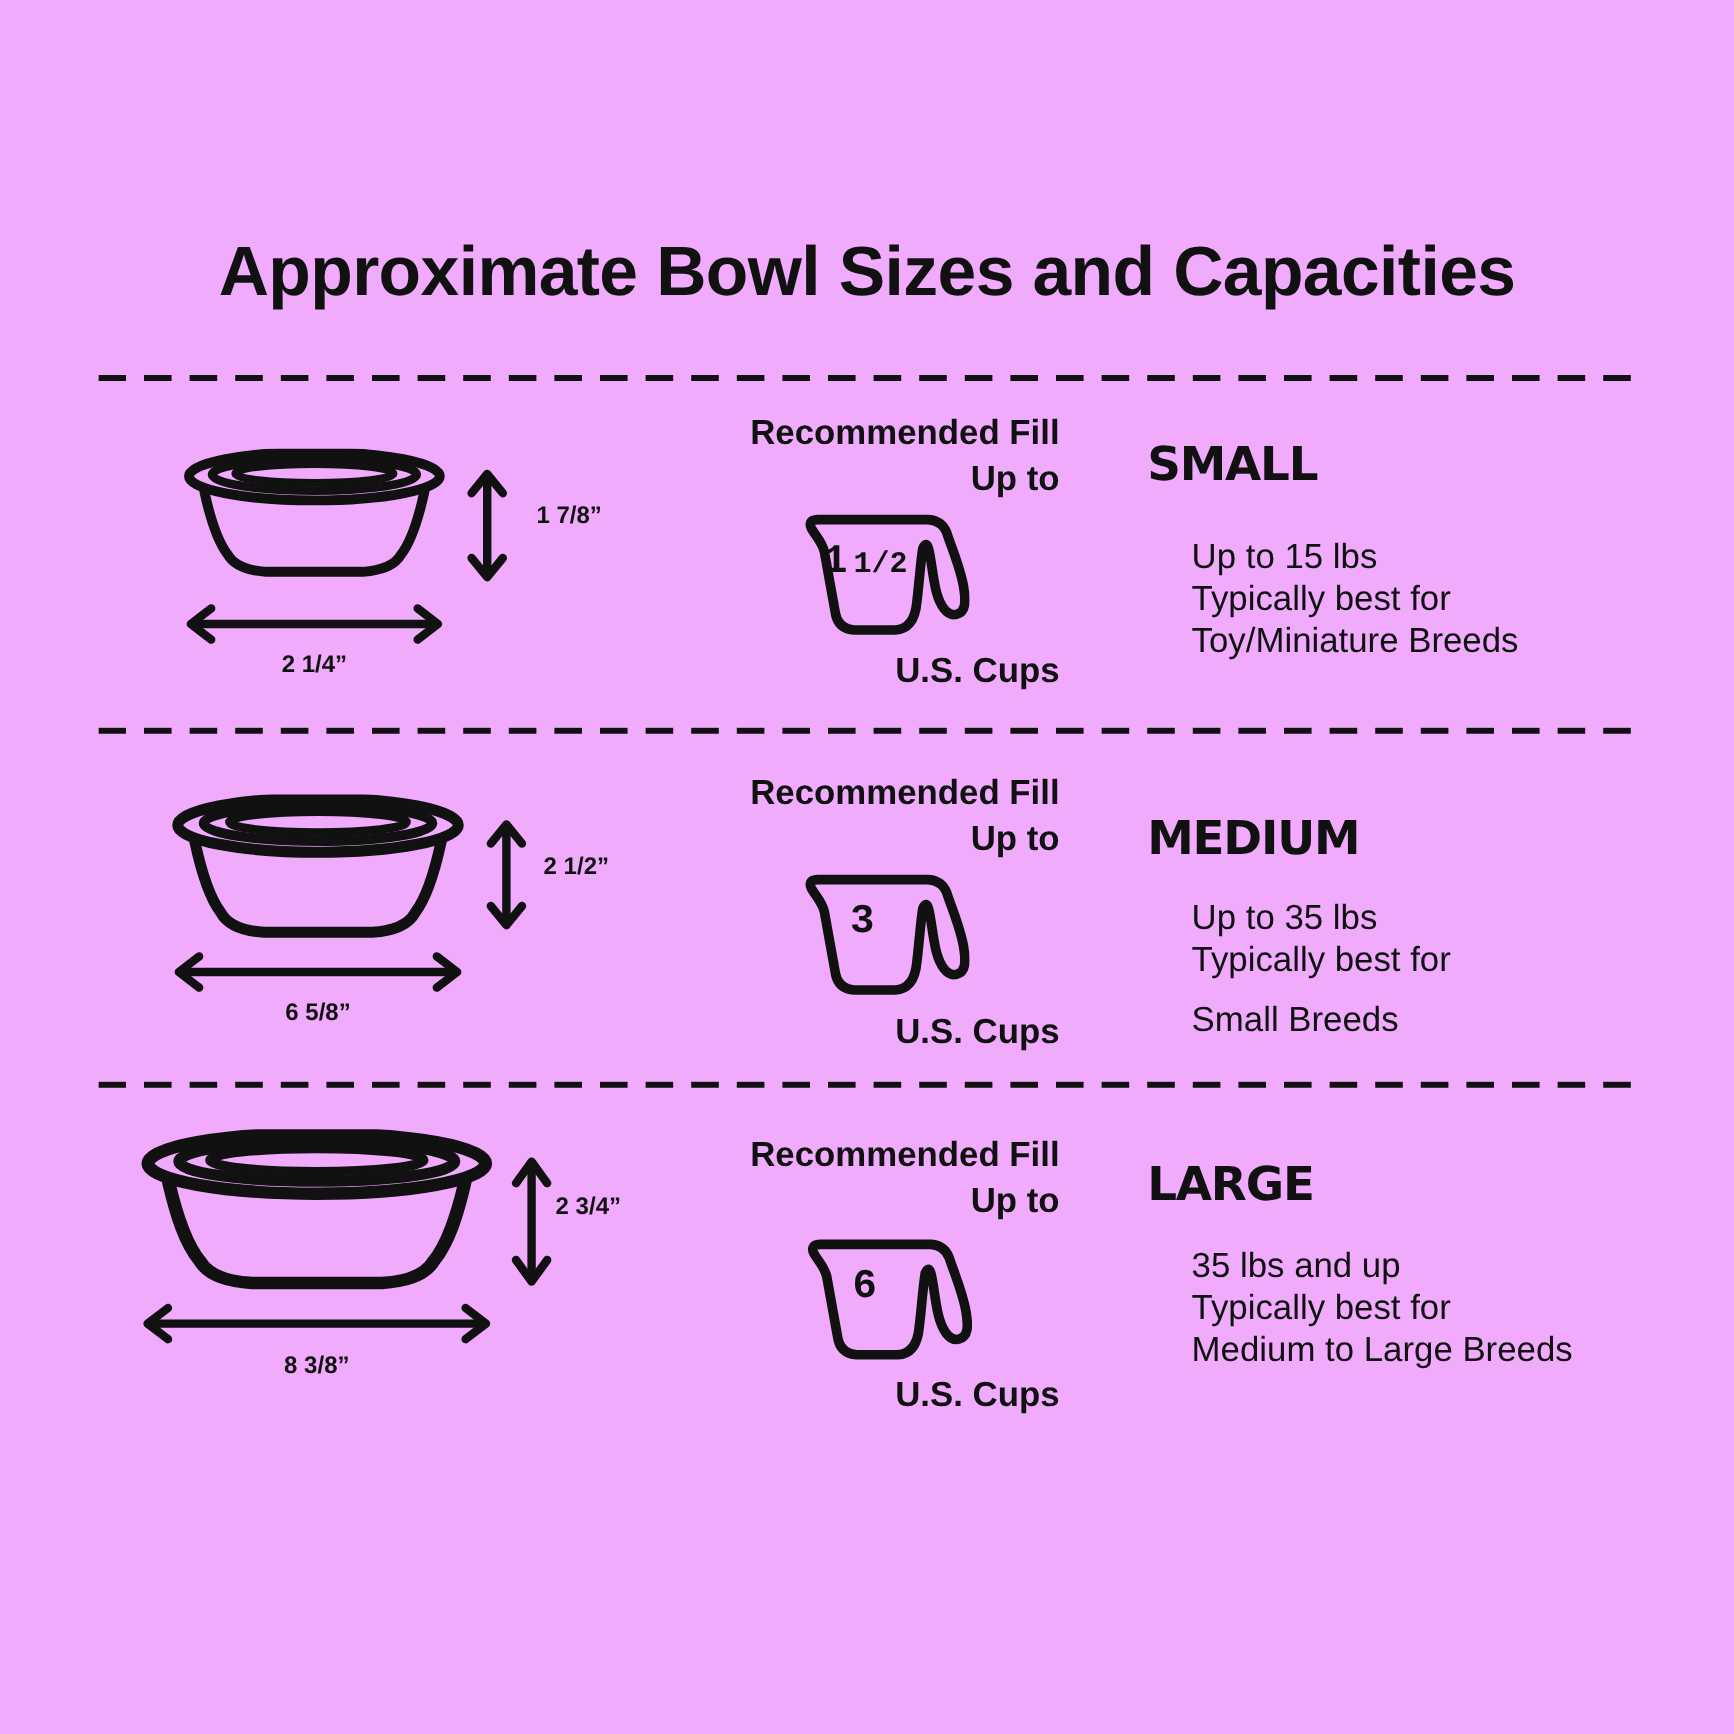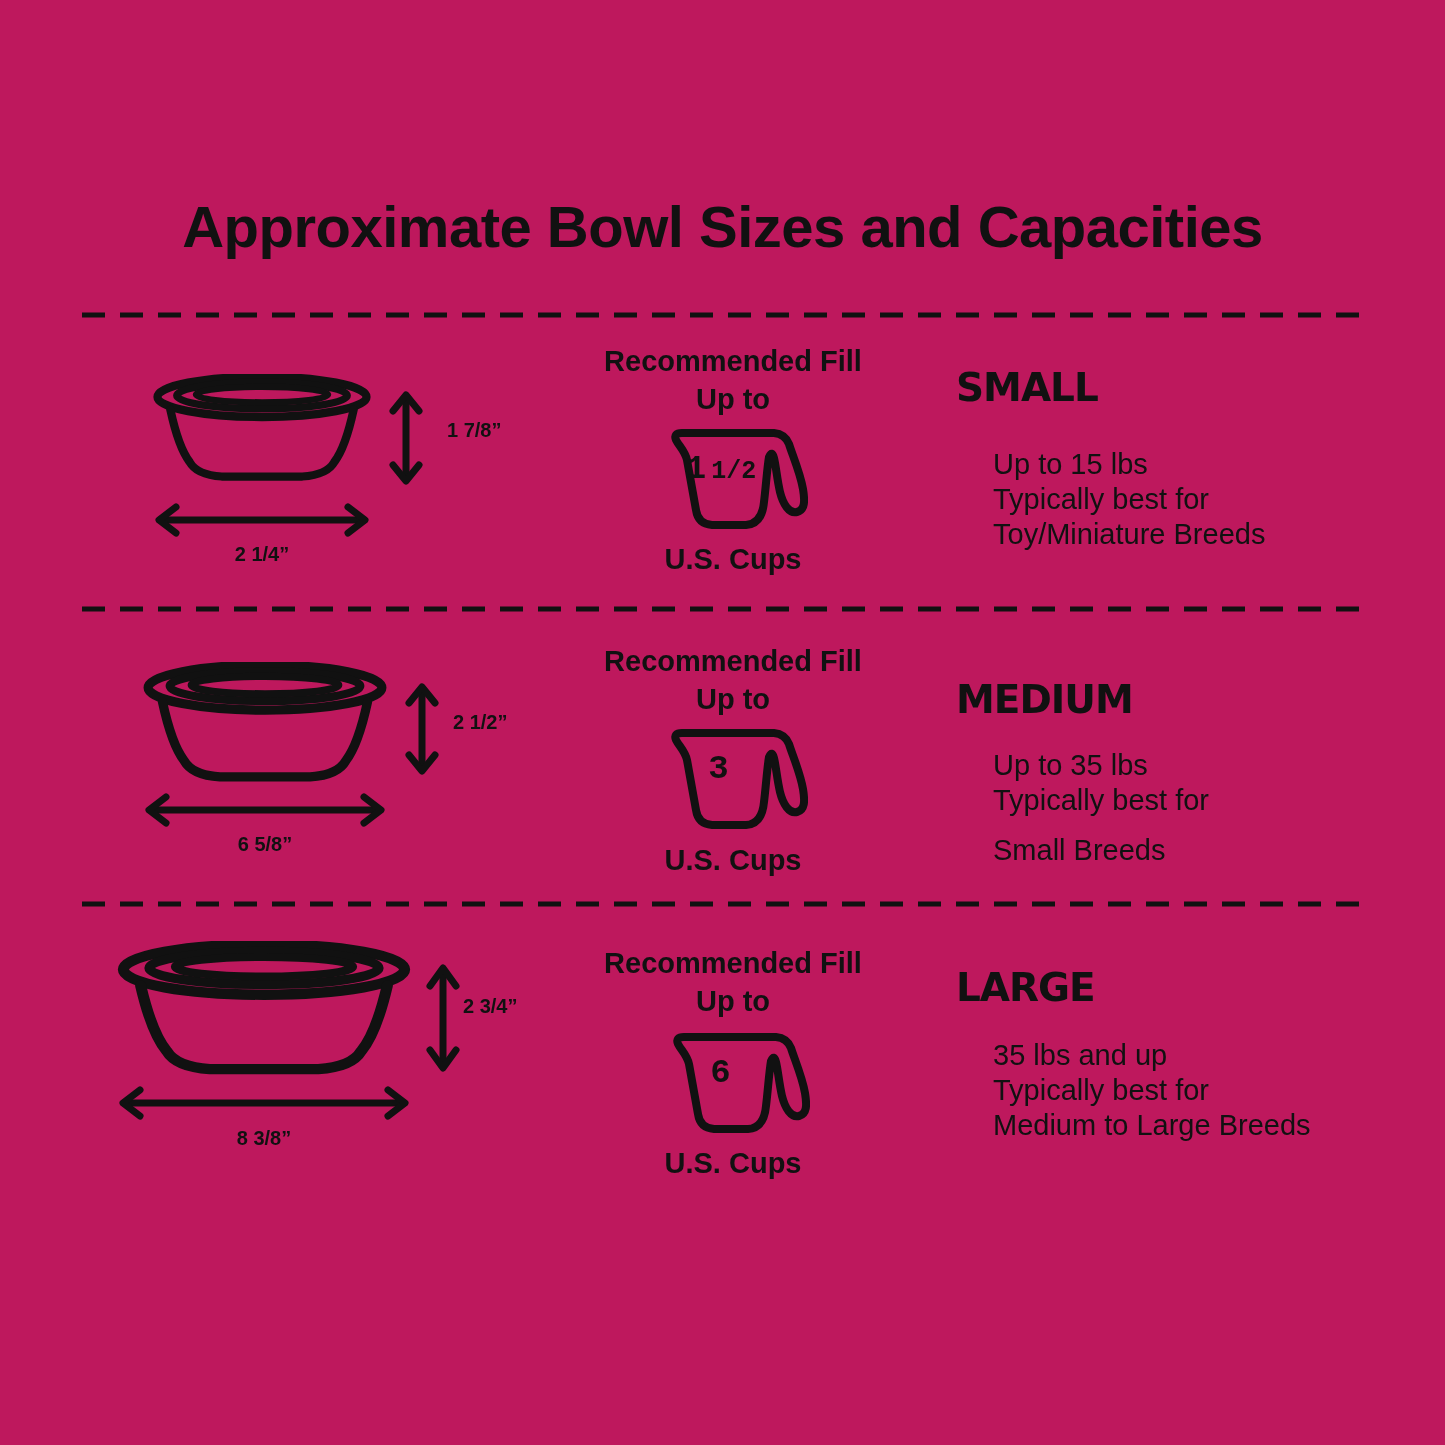--- a/index.html
+++ b/index.html
@@ -1,32 +1,32 @@
 <!DOCTYPE html>
 <html><head>
 <meta charset="utf-8">
 <style>
   html,body{margin:0;padding:0;background:#fff;}
   .canvas{
-    position:relative;width:1445px;height:1445px;background:#be185d;
+    position:relative;width:1445px;height:1445px;background:#f0abfc;
     font-family:"Liberation Sans","DejaVu Sans",sans-serif;color:#111;overflow:hidden;
   }
   .title{
     position:absolute;top:156px;left:0;width:100%;text-align:center;
     font-size:58px;font-weight:600;letter-spacing:-0.5px;line-height:1.1;white-space:nowrap;
   }
   .sep{position:absolute;left:82px;width:1288px;height:8px;}
   .sep1{top:312px}.sep2{top:606px}.sep3{top:901px}
   svg.shape, .sep svg{display:block}
   .ink{stroke:#111;fill:none;}
   
   .abs{position:absolute;}
   .dim{position:absolute;font-size:20px;font-weight:600;white-space:nowrap;line-height:1;}
   .txt-c{text-align:center;}
-  .fill{position:absolute;left:583px;width:300px;text-align:center;font-size:29px;font-weight:600;white-space:nowrap;line-height:1;}
+  .fill{position:absolute;left:583px;width:300px;text-align:right;font-size:29px;font-weight:600;white-space:nowrap;line-height:1;}
   .detail{position:absolute;left:993px;font-size:29px;font-weight:400;white-space:nowrap;line-height:1;}
   .size-name{
     position:absolute;left:956px;margin:0;line-height:1;
     font-family:"DejaVu Sans","Liberation Sans",sans-serif;font-weight:800;
     font-size:39px;letter-spacing:-1px;white-space:nowrap;
   }
   .cupwrap{position:absolute;width:138px;height:112px;}
   .cupwrap svg{position:absolute;left:0;top:0;width:100%;height:100%;}
   .cupnum{
     position:absolute;left:6%;top:28px;width:62%;text-align:center;

